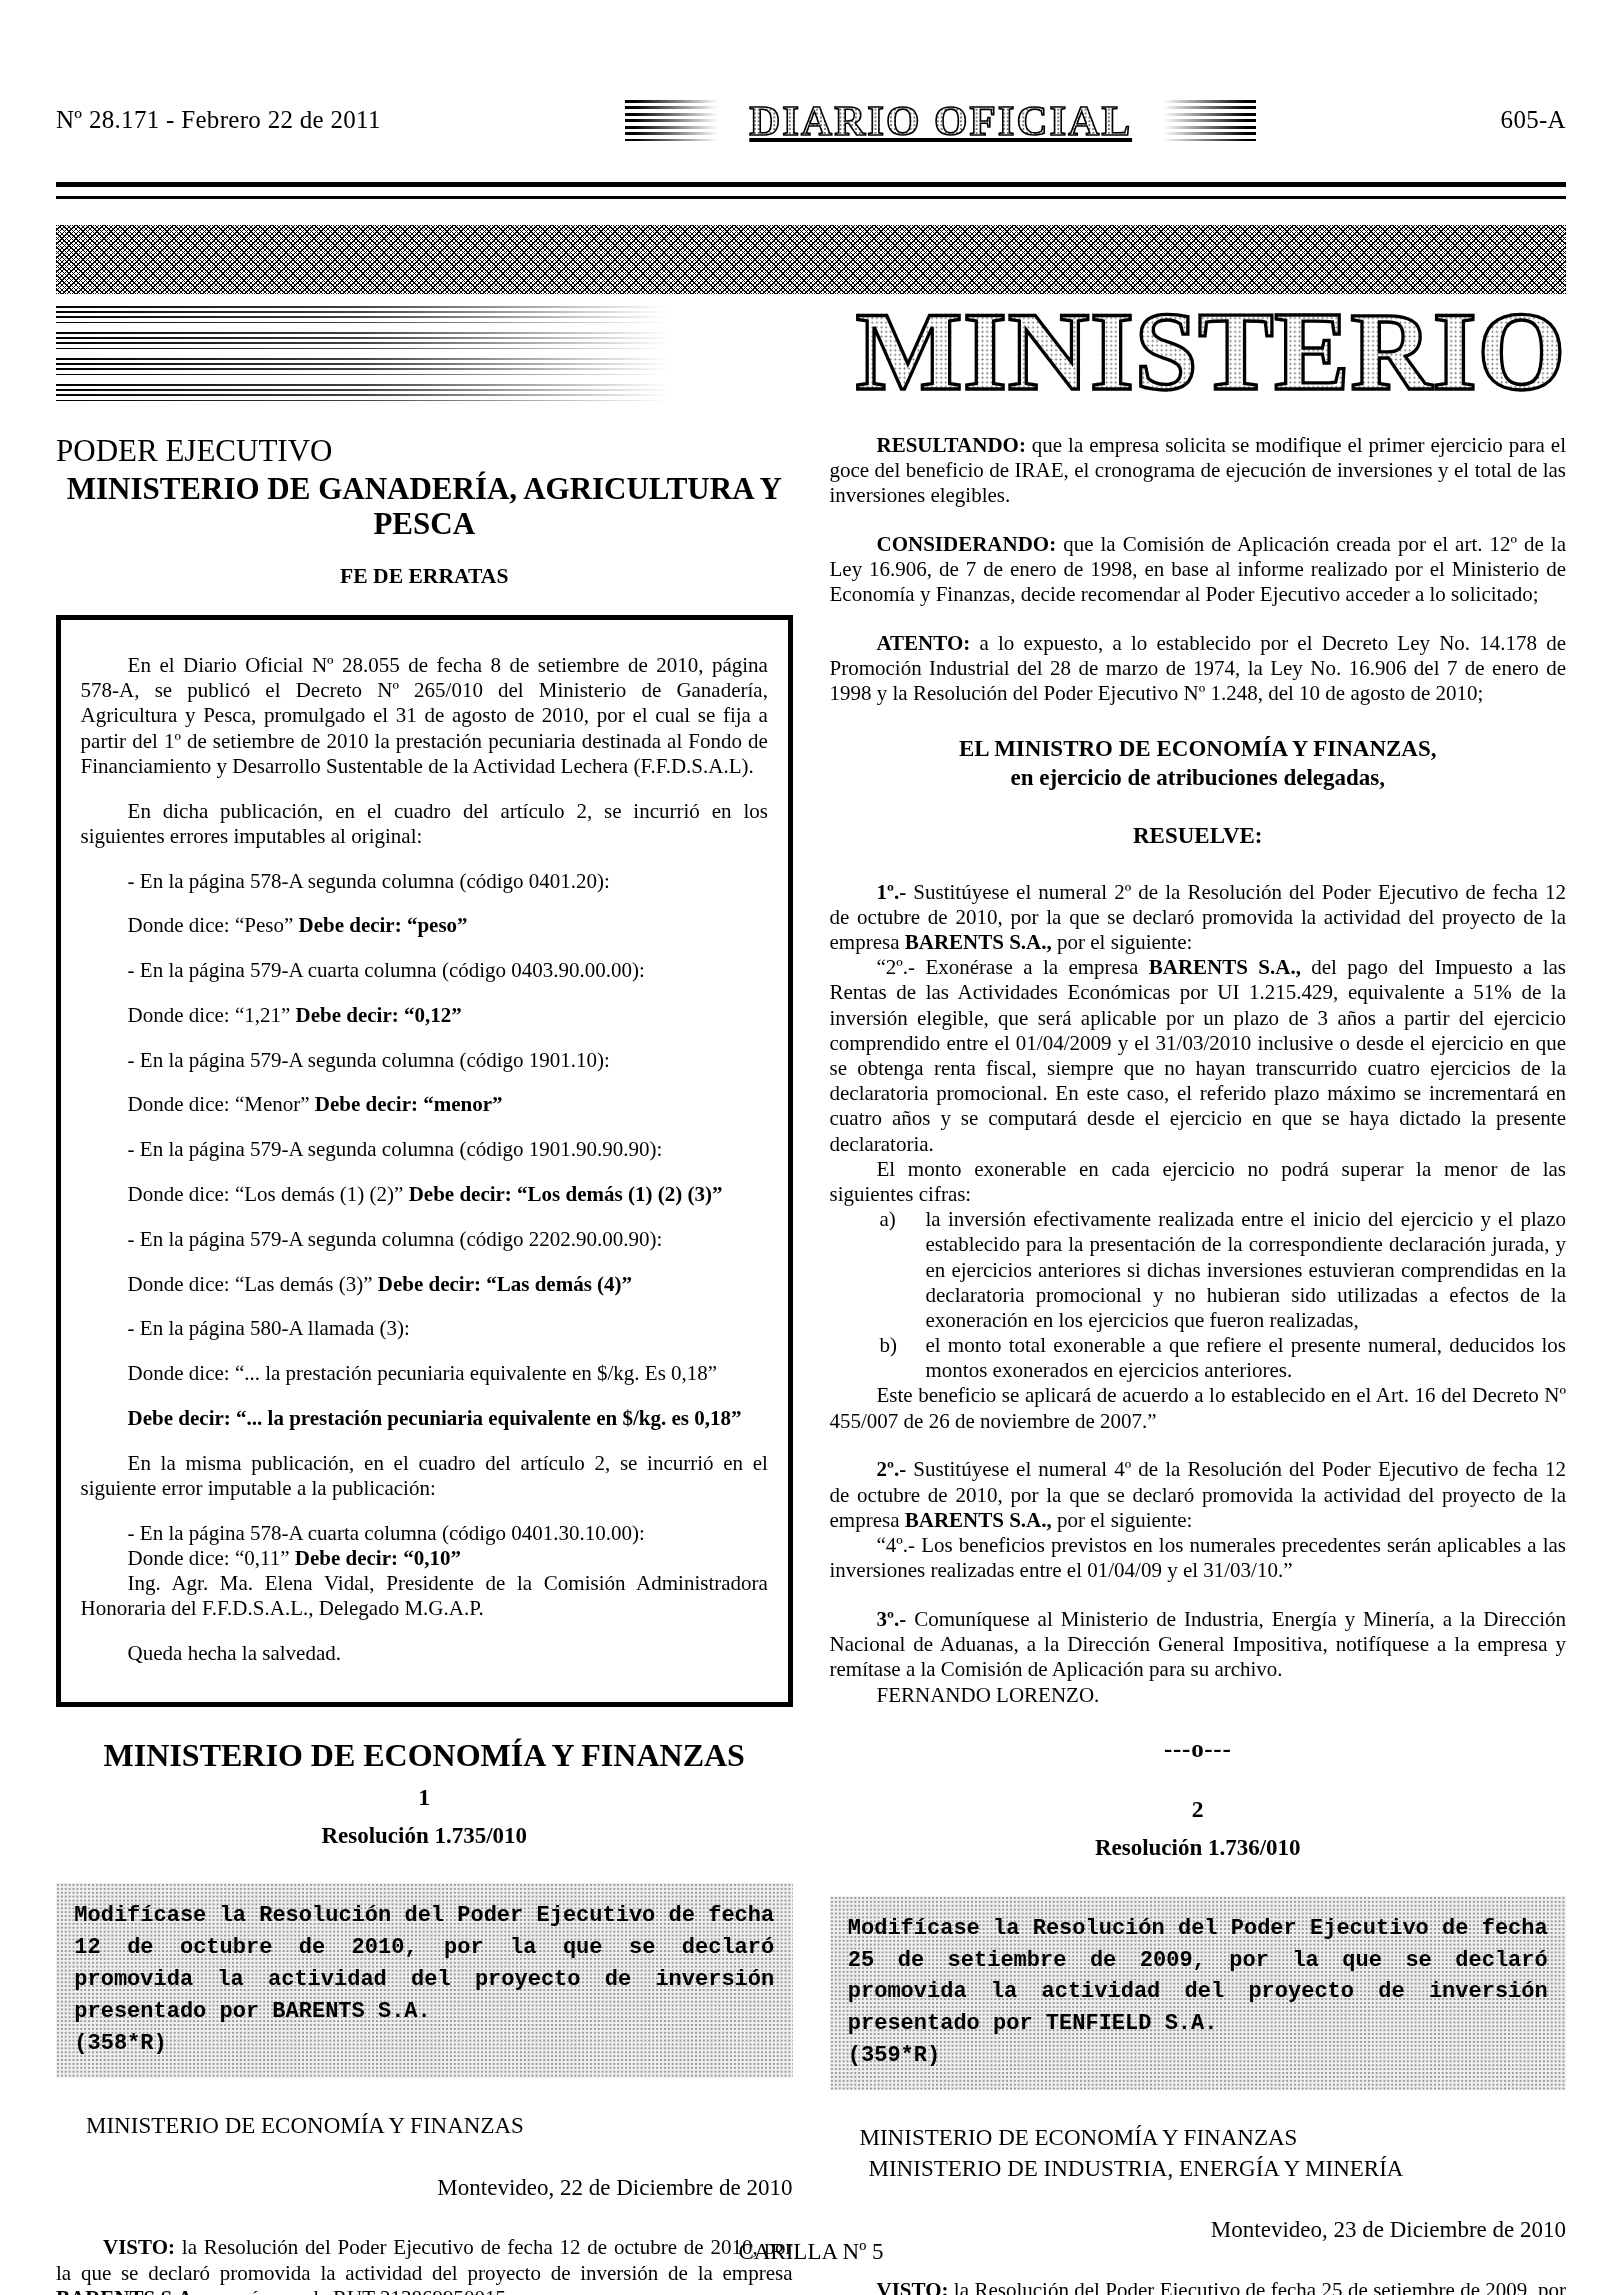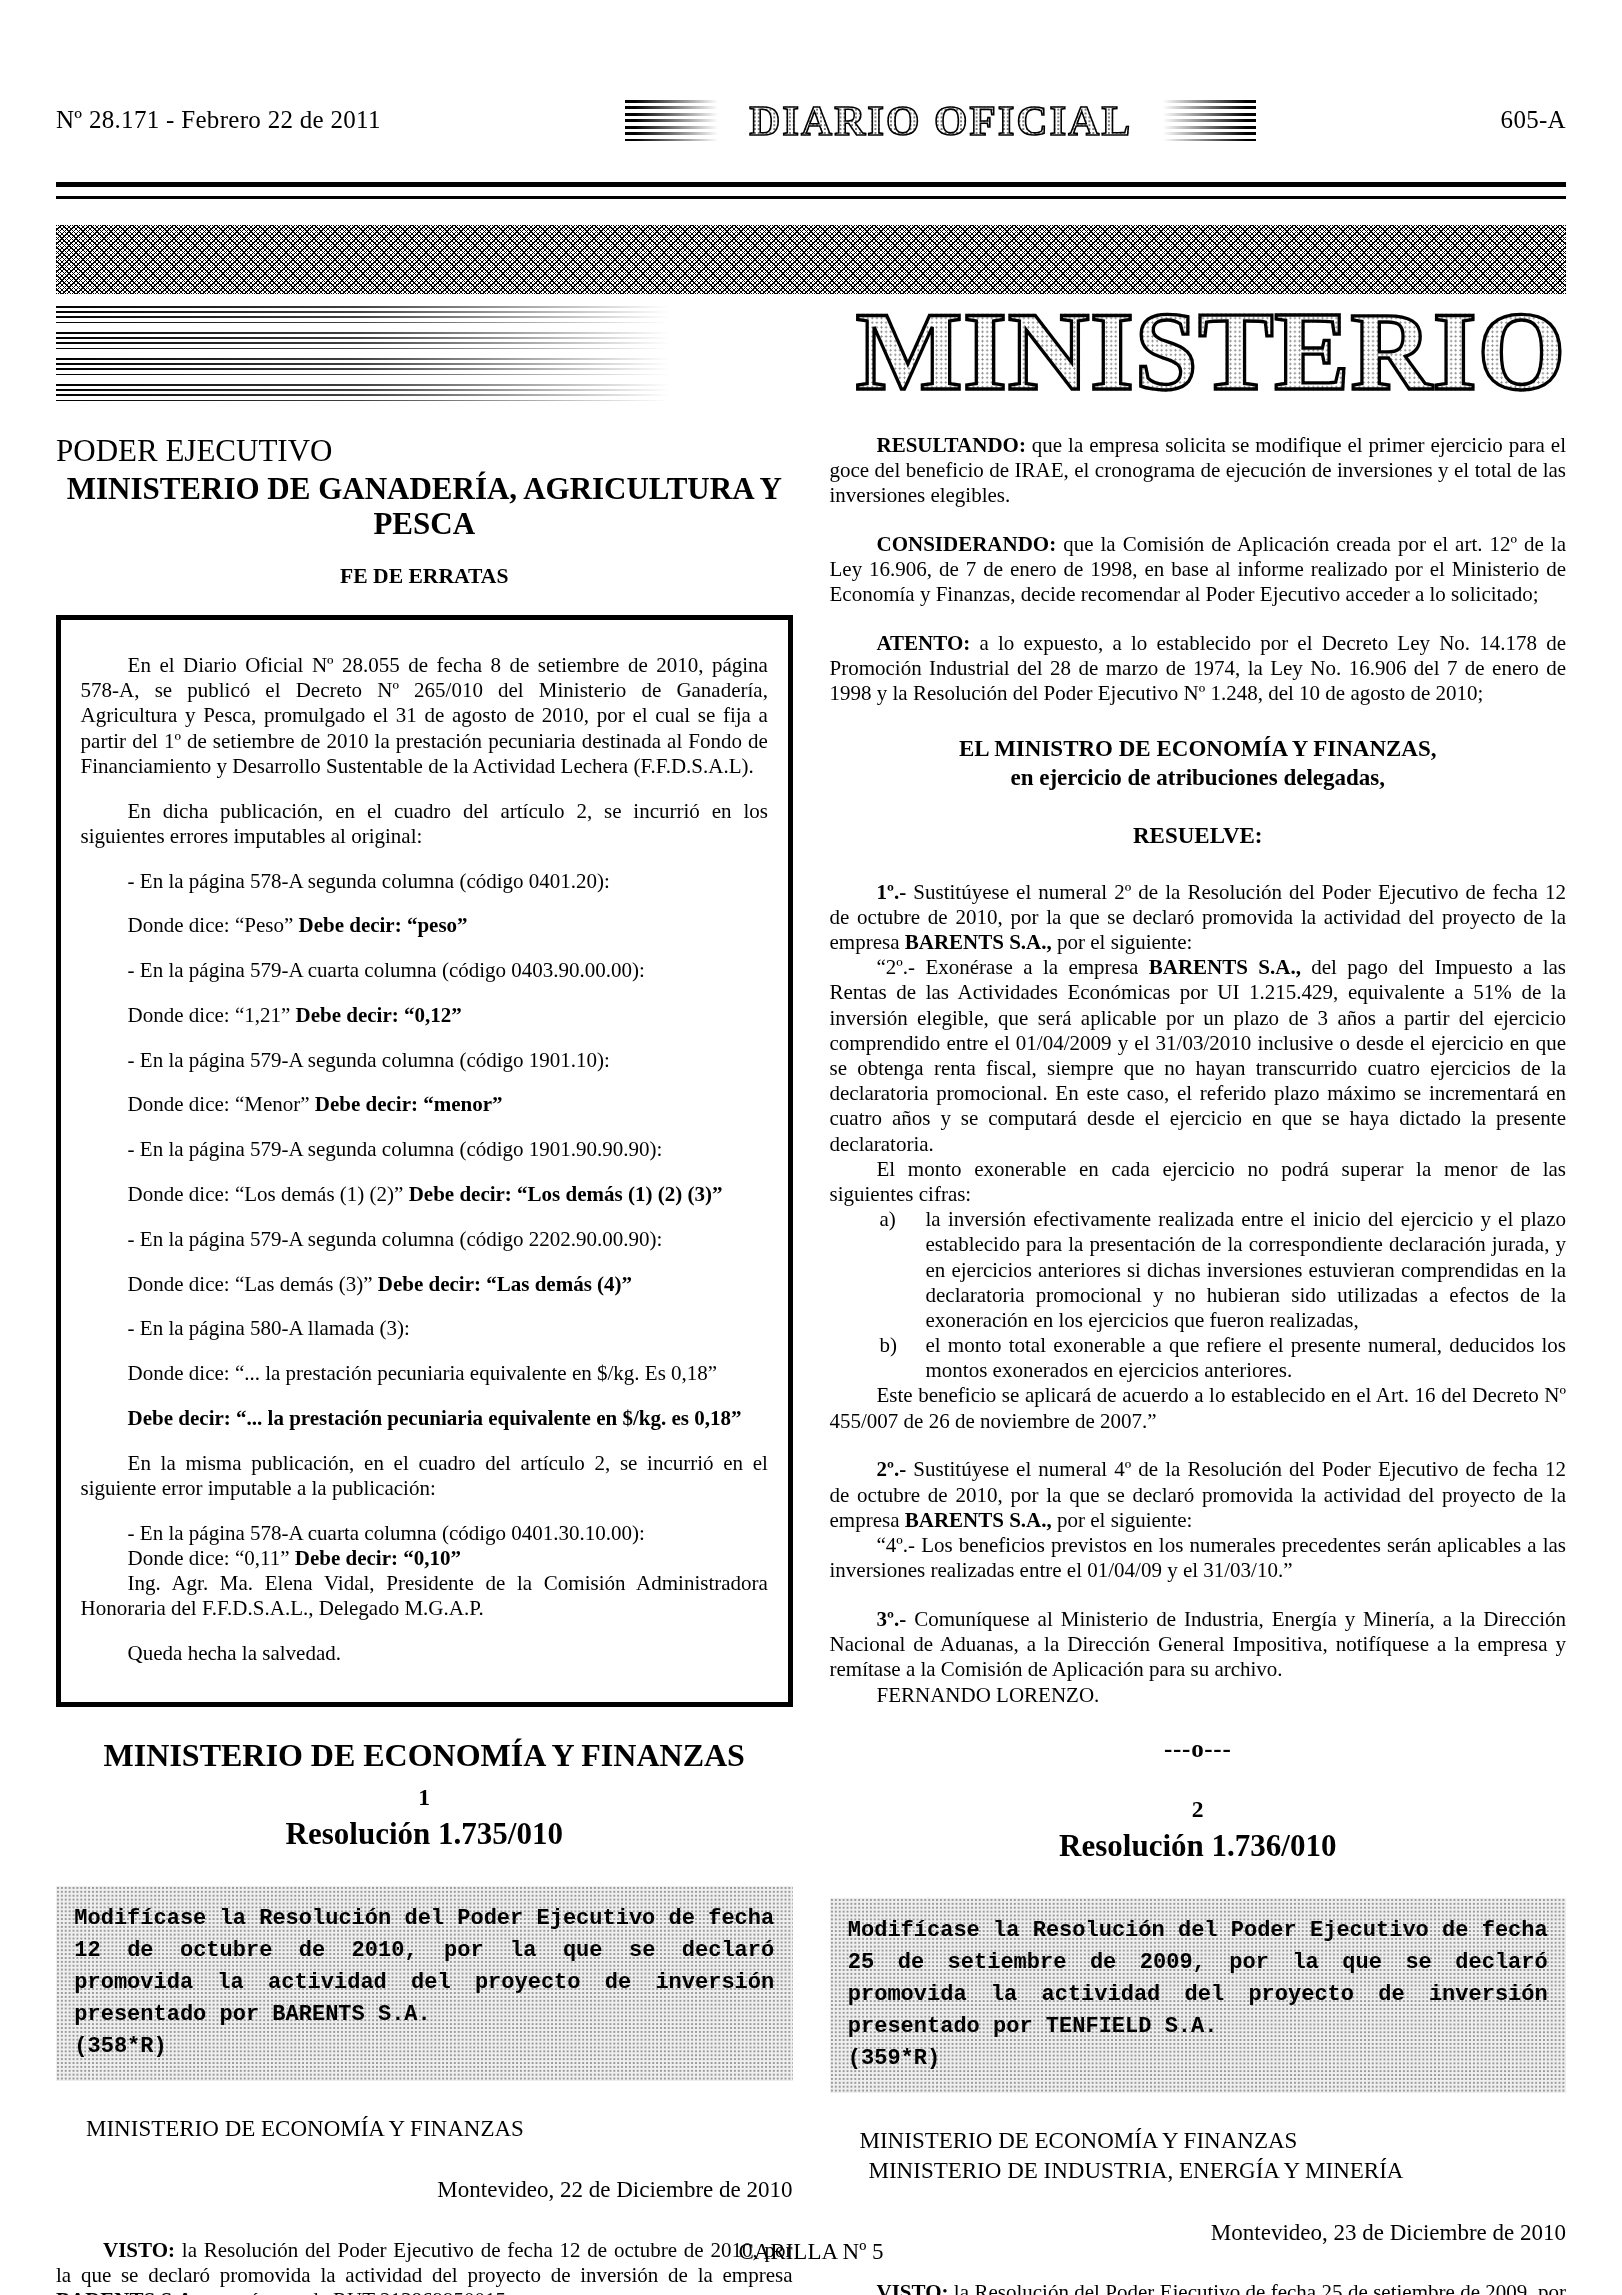--- a/index.html
+++ b/index.html
@@ -4,21 +4,21 @@
 <style>
   html,body{margin:0;padding:0;background:#888;}
   .page{
     position:relative;width:1622px;height:2295px;background:#fff;color:#000;
     font-family:"Liberation Serif","DejaVu Serif",serif;overflow:hidden;
     box-sizing:border-box;padding:92px 56px 15px 56px;
   }
   
   .hdr{display:flex;justify-content:space-between;align-items:center;height:56px;}
   .hdr .issue,.hdr .pagecode{font-size:25px;letter-spacing:0.3px;}
-  .logo-wrap{display:flex;align-items:center;gap:26px;}
+  .logo-wrap{display:flex;align-items:center;gap:26px;text-decoration:underline;}
   .logo-stripes{width:98px;height:41px;
     background:
       linear-gradient(to right,rgba(255,255,255,0) 10%,#fff 95%),
       repeating-linear-gradient(to bottom,#000 0 2.6px,#fff 2.6px 6.5px);}
   .logo-stripes.rev{background:
       linear-gradient(to left,rgba(255,255,255,0) 10%,#fff 95%),
       repeating-linear-gradient(to bottom,#000 0 2.6px,#fff 2.6px 6.5px);}
   .logo-text{
     font-size:43px;font-weight:bold;letter-spacing:2px;white-space:nowrap;
     color:transparent;-webkit-text-stroke:1.6px #000;
@@ -50,21 +50,21 @@
   .gap{margin-top:23.6px;}
   .h-power{font-size:31px;font-weight:normal;text-align:left;line-height:1.15;}
   .h-ministry{font-size:31px;font-weight:bold;text-align:center;line-height:1.15;margin-top:2.6px;}
   .h-errata{font-size:21.6px;font-weight:bold;text-align:center;margin-top:22px;}
   .errata-box{border:5.2px solid #000;padding:33px 19.6px 36px 19.6px;margin-top:25px;}
   .bp{text-indent:47px;margin-top:19.6px;}
   .bp.first{margin-top:0;}
   .bp.nogap{margin-top:0;}
   .h-mef{font-size:32px;font-weight:bold;text-align:center;margin-top:31px;line-height:1.1;}
   .res-num{font-size:23.6px;font-weight:bold;text-align:center;margin-top:9.2px;}
-  .res-code{font-size:31px;font-weight:bold;text-align:center;margin-top:4px;}
+  .res-code{font-size:23px;font-weight:bold;text-align:center;margin-top:11px;}
   .shaded{margin-top:34px;padding:17px 18.3px 18.3px 18.3px;font-weight:bold;font-size:22px;line-height:1.45;
     background-color:#efefef;
     background-image:radial-gradient(#9a9a9a 0.7px,transparent 0.8px);background-size:3.9px 3.9px;font-family:Liberation Mono, monospace;}
   .shaded .ref{display:block;}
   .ministry-line{margin-top:34px;text-align:left;font-size:23px;padding-left:30px;text-indent:0;}
   .ministry-line.second{margin-top:2.6px;padding-left:39px;}
   .dateline{margin-top:34px;text-align:right;font-size:23px;}
   .visto{margin-top:34px;}
   .c-bold{font-weight:bold;text-align:center;font-size:23px;line-height:1.25;text-indent:0;}
   .mt-lg{margin-top:29px;}

